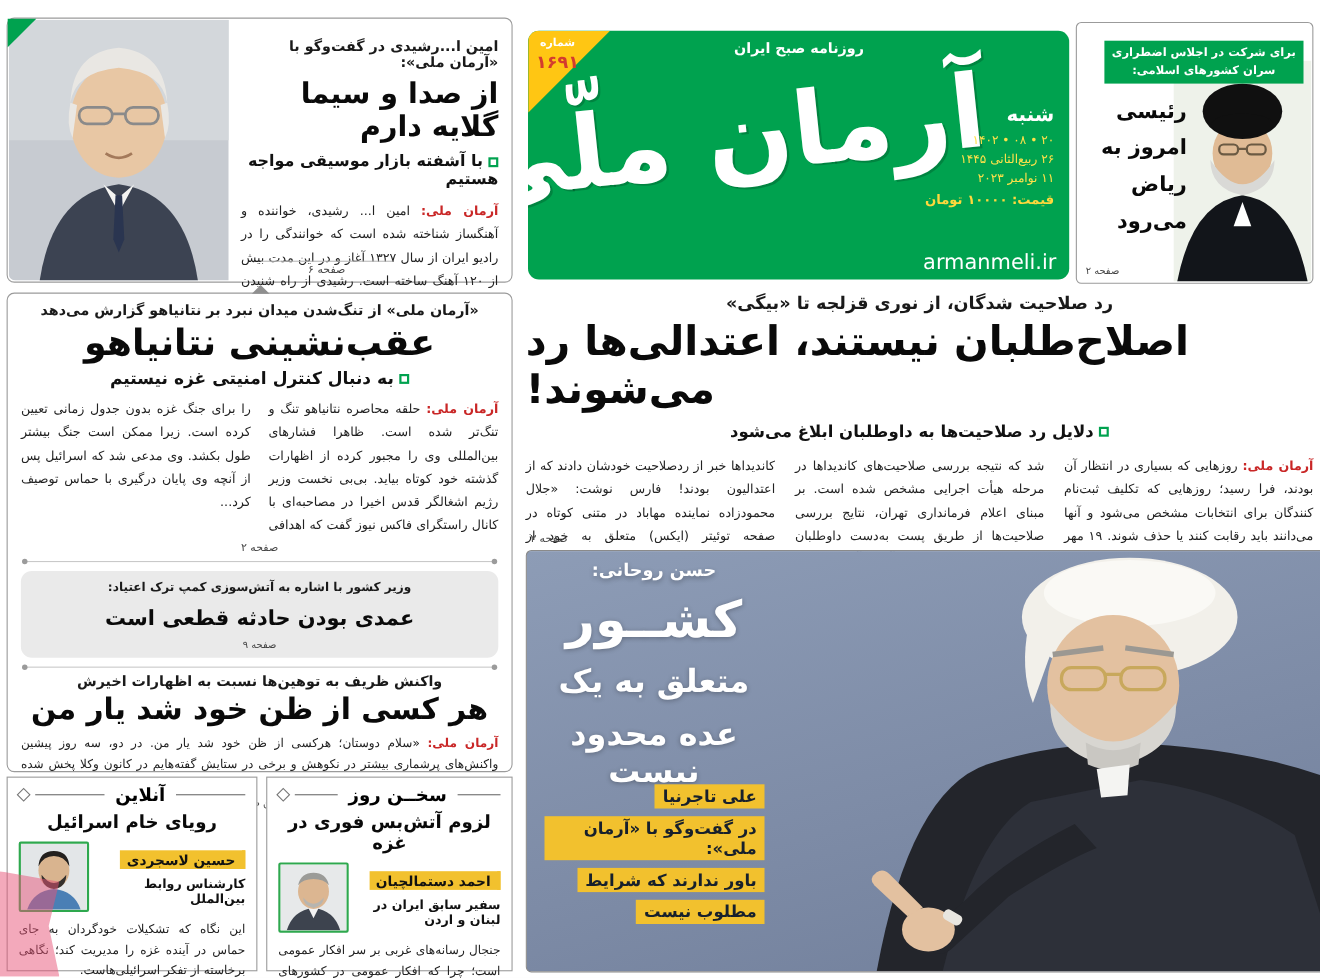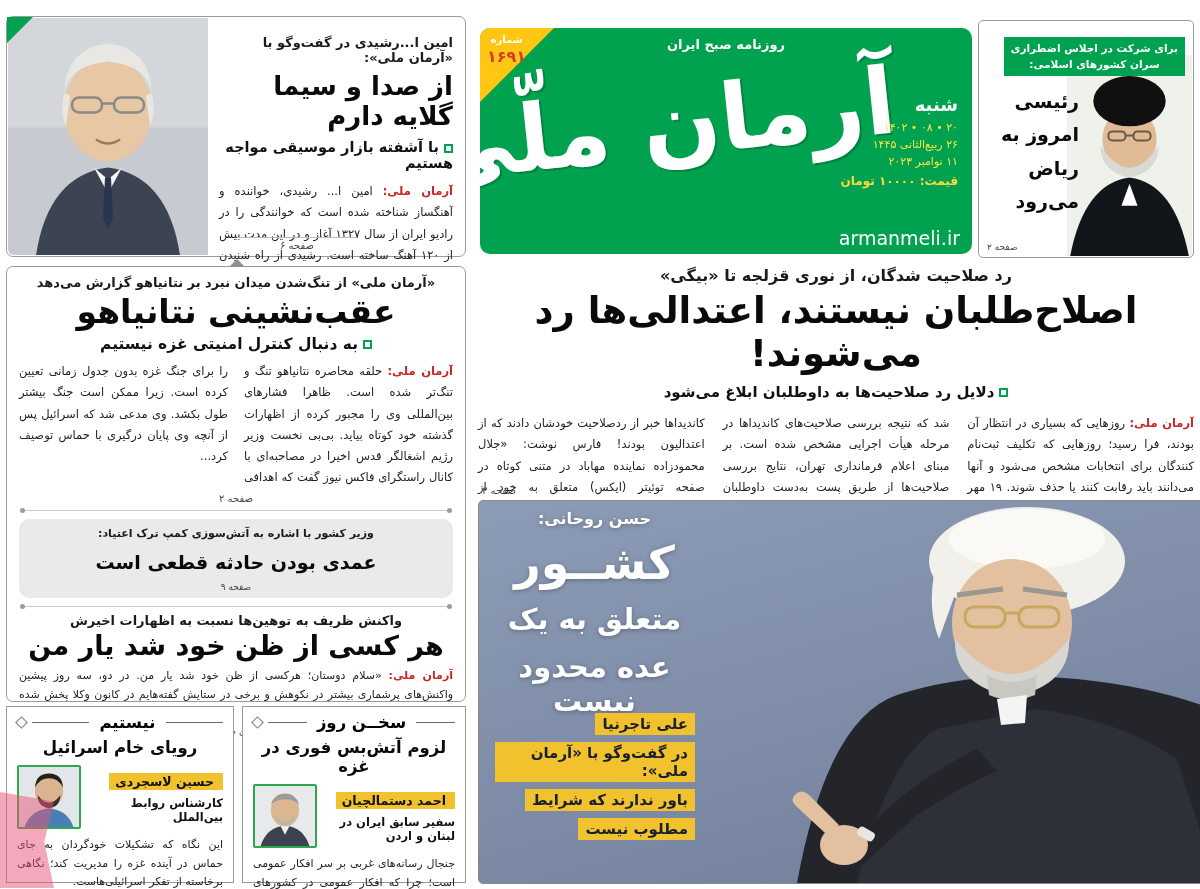--- a/index.html
+++ b/index.html
@@ -64,21 +64,21 @@
   #raisi .photo { position:absolute; right:1px; bottom:1px; top:34px; left:88px; }
   #raisi .label { position:absolute; top:16px; right:8px; z-index:4; background:#00a24f; color:#fff;
     font-size:10.5px; font-weight:bold; padding:3px 7px; line-height:1.55; text-align:center; }
   #raisi .label span { display:block; }
   #raisi .headline { position:absolute; left:8px; top:64px; width:92px; font-size:19px; line-height:1.75; text-align:right; z-index:4; }
   #raisi .page-marker { position:absolute; left:8px; bottom:5px; z-index:4; font-size:9px; }
 
   
   #main-story { left:478px; top:266px; width:716px; height:230px; }
   #main-story .kicker { font-size:16px; text-align:center; }
-  #main-story .headline { font-size:37px; text-align:center; margin-top:4px; }
+  #main-story .headline { font-size:37px; text-align:left; margin-top:4px; }
   #main-story .subhead { font-size:15px; text-align:center; margin-top:8px; }
   #main-story .body-text { margin-top:12px; }
   #main-story .page-marker { position:absolute; left:4px; bottom:0; }
 
   
   #midleft { left:6px; top:266px; width:460px; height:436px; padding:8px 12px; }
   #midleft .pointer { position:absolute; top:-8px; left:222px; width:0; height:0;
     border-left:8px solid transparent; border-right:8px solid transparent; border-bottom:8px solid #8f8f8f; }
   #netanyahu .kicker { font-size:13px; text-align:center; }
   #netanyahu .headline { font-size:33px; text-align:center; margin-top:2px; }
@@ -299,21 +299,21 @@
         <span class="author-name">احمد دستمالچیان</span>
         <div class="author-role">سفیر سابق ایران در لبنان و اردن</div>
       </span>
     </div>
     <p class="body-text">جنجال رسانه‌های غربی بر سر افکار عمومی است؛ چرا که افکار عمومی در کشورهای غربی بسیار تهییج شده و خشم و غضب عمومی کل غرب را فراگرفته است ...</p>
   </section>
 
   <section class="abs colbox" id="note">
     <div class="colhead">
       <span class="ln"></span>
-      <span class="ttl">نیستیم</span>
+      <span class="ttl">آنلاین</span>
       <span class="ln"></span>
       <span class="diamond"></span>
     </div>
     <div class="headline">رویای خام اسرائیل</div>
     <div class="author-row">
       <span class="pic">
         <svg width="100%" height="100%" viewBox="0 0 64 64">
           <rect width="64" height="64" fill="#e3e6e8"></rect>
           <path d="M6 64 Q12 46 32 44 Q52 46 58 64 Z" fill="#4a7fb5"></path>
           <ellipse cx="32" cy="26" rx="15" ry="17" fill="#d9b48f"></ellipse>

